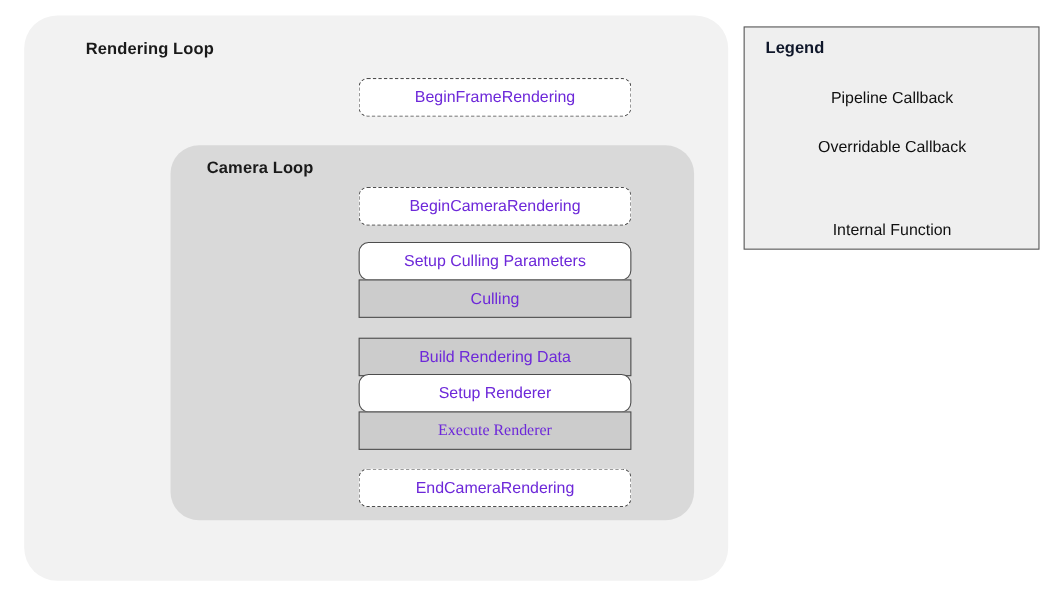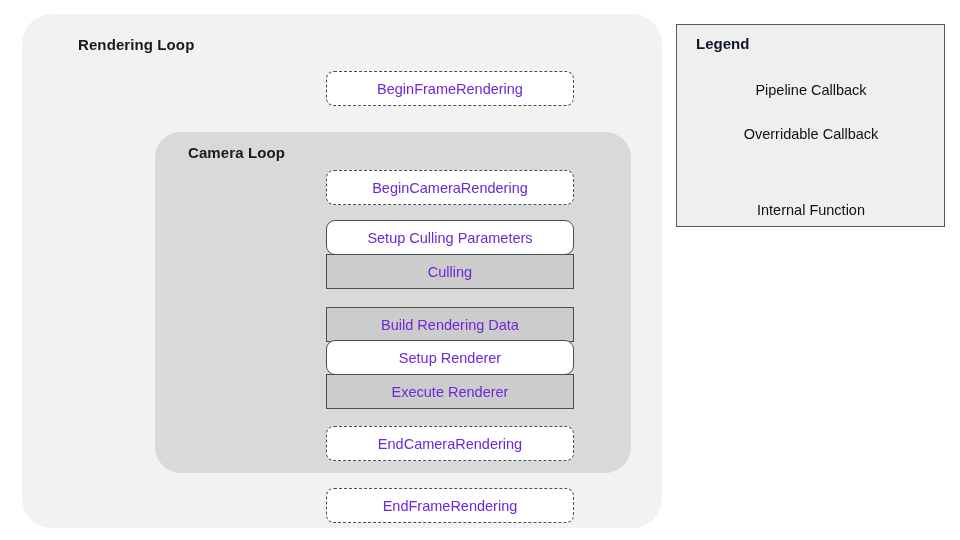--- a/index.html
+++ b/index.html
@@ -97,21 +97,21 @@
     text-align: right;
   }
 
   
   #node-begin-frame      { top: 71px;  }
   #node-begin-camera     { top: 170px; }
   #node-setup-culling    { top: 220px; }
   #node-culling          { top: 254px; }
   #node-build-data       { top: 307px; }
   #node-setup-renderer   { top: 340px; }
-  #node-execute-renderer { top: 374px; }
+  #node-execute-renderer { top: 374px; font-family: Liberation Serif, serif; }
   #node-end-camera       { top: 426px; }
   #node-end-frame        { top: 488px; }
 
   
   #legend-panel {
     position: absolute;
     box-sizing: border-box;
     left: 676px;
     top: 24px;
     width: 269px;
@@ -171,21 +171,20 @@
   <div class="node internal" id="node-culling">Culling</div>
 
   <div class="node internal" id="node-build-data">Build Rendering Data</div>
 
   <div class="node overridable" id="node-setup-renderer">Setup Renderer</div>
 
   <div class="node internal" id="node-execute-renderer">Execute Renderer</div>
 
   <div class="node callback" id="node-end-camera">EndCameraRendering</div>
 
-  <div class="node callback" id="node-end-frame">EndFrameRendering</div>
 
   <div id="legend-panel"></div>
 
   <div id="legend-title">Legend</div>
 
   <div class="legend-item callback" id="legend-callback">Pipeline Callback</div>
 
   <div class="legend-item overridable" id="legend-overridable">Overridable Callback</div>
 
   <div class="legend-item internal" id="legend-internal">Internal Function</div>

